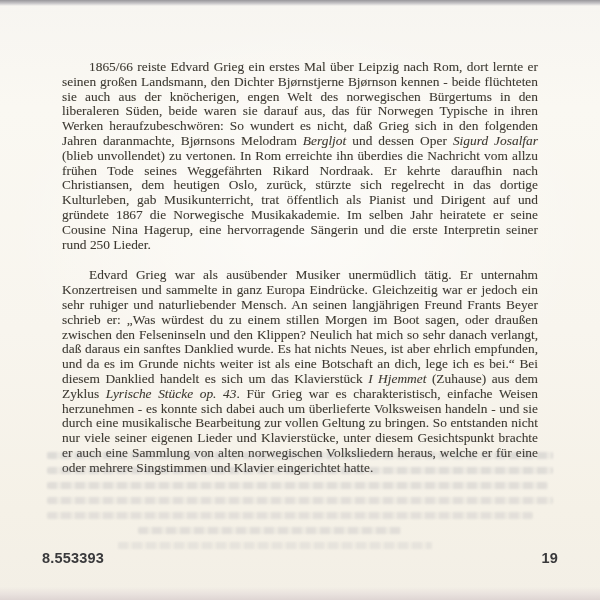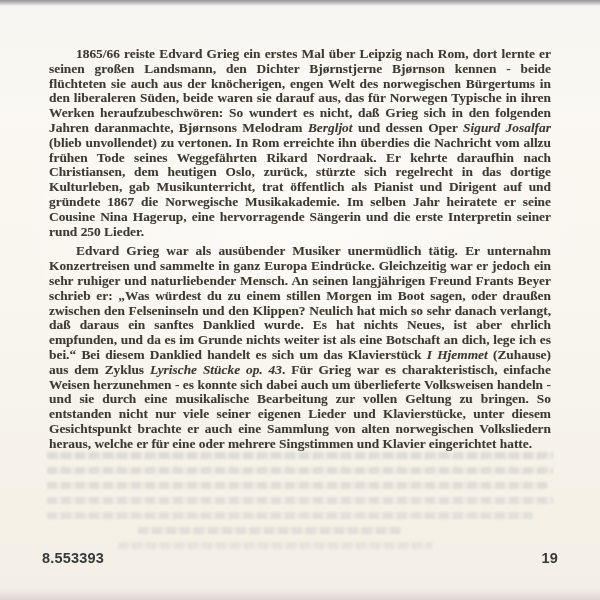--- a/index.html
+++ b/index.html
@@ -27,23 +27,22 @@
   .text-block {
     position: absolute;
     left: 46px; right: 46px; top: 44px;
     color: #3d3a32;
     font-size: 13.4px;
     line-height: 14.8px;
     text-align: justify;
     text-shadow: 0.35px 0.2px 0 rgba(130,70,40,0.12), -0.35px -0.2px 0 rgba(40,80,110,0.12);
   }
   .text-block p {
-    margin: 3px;
+    margin: 16px;
     text-indent: 27px;
-    font-weight: bold;
   }
   .text-block p + p { margin-top: 5px; }
   .it { font-style: italic; }
   
   .bleed {
     position: absolute; left: 47px; right: 47px; top: 452px;
     filter: blur(1.3px);
   }
   .bleed-line {
     height: 7px; margin-bottom: 8px; border-radius: 2px;

